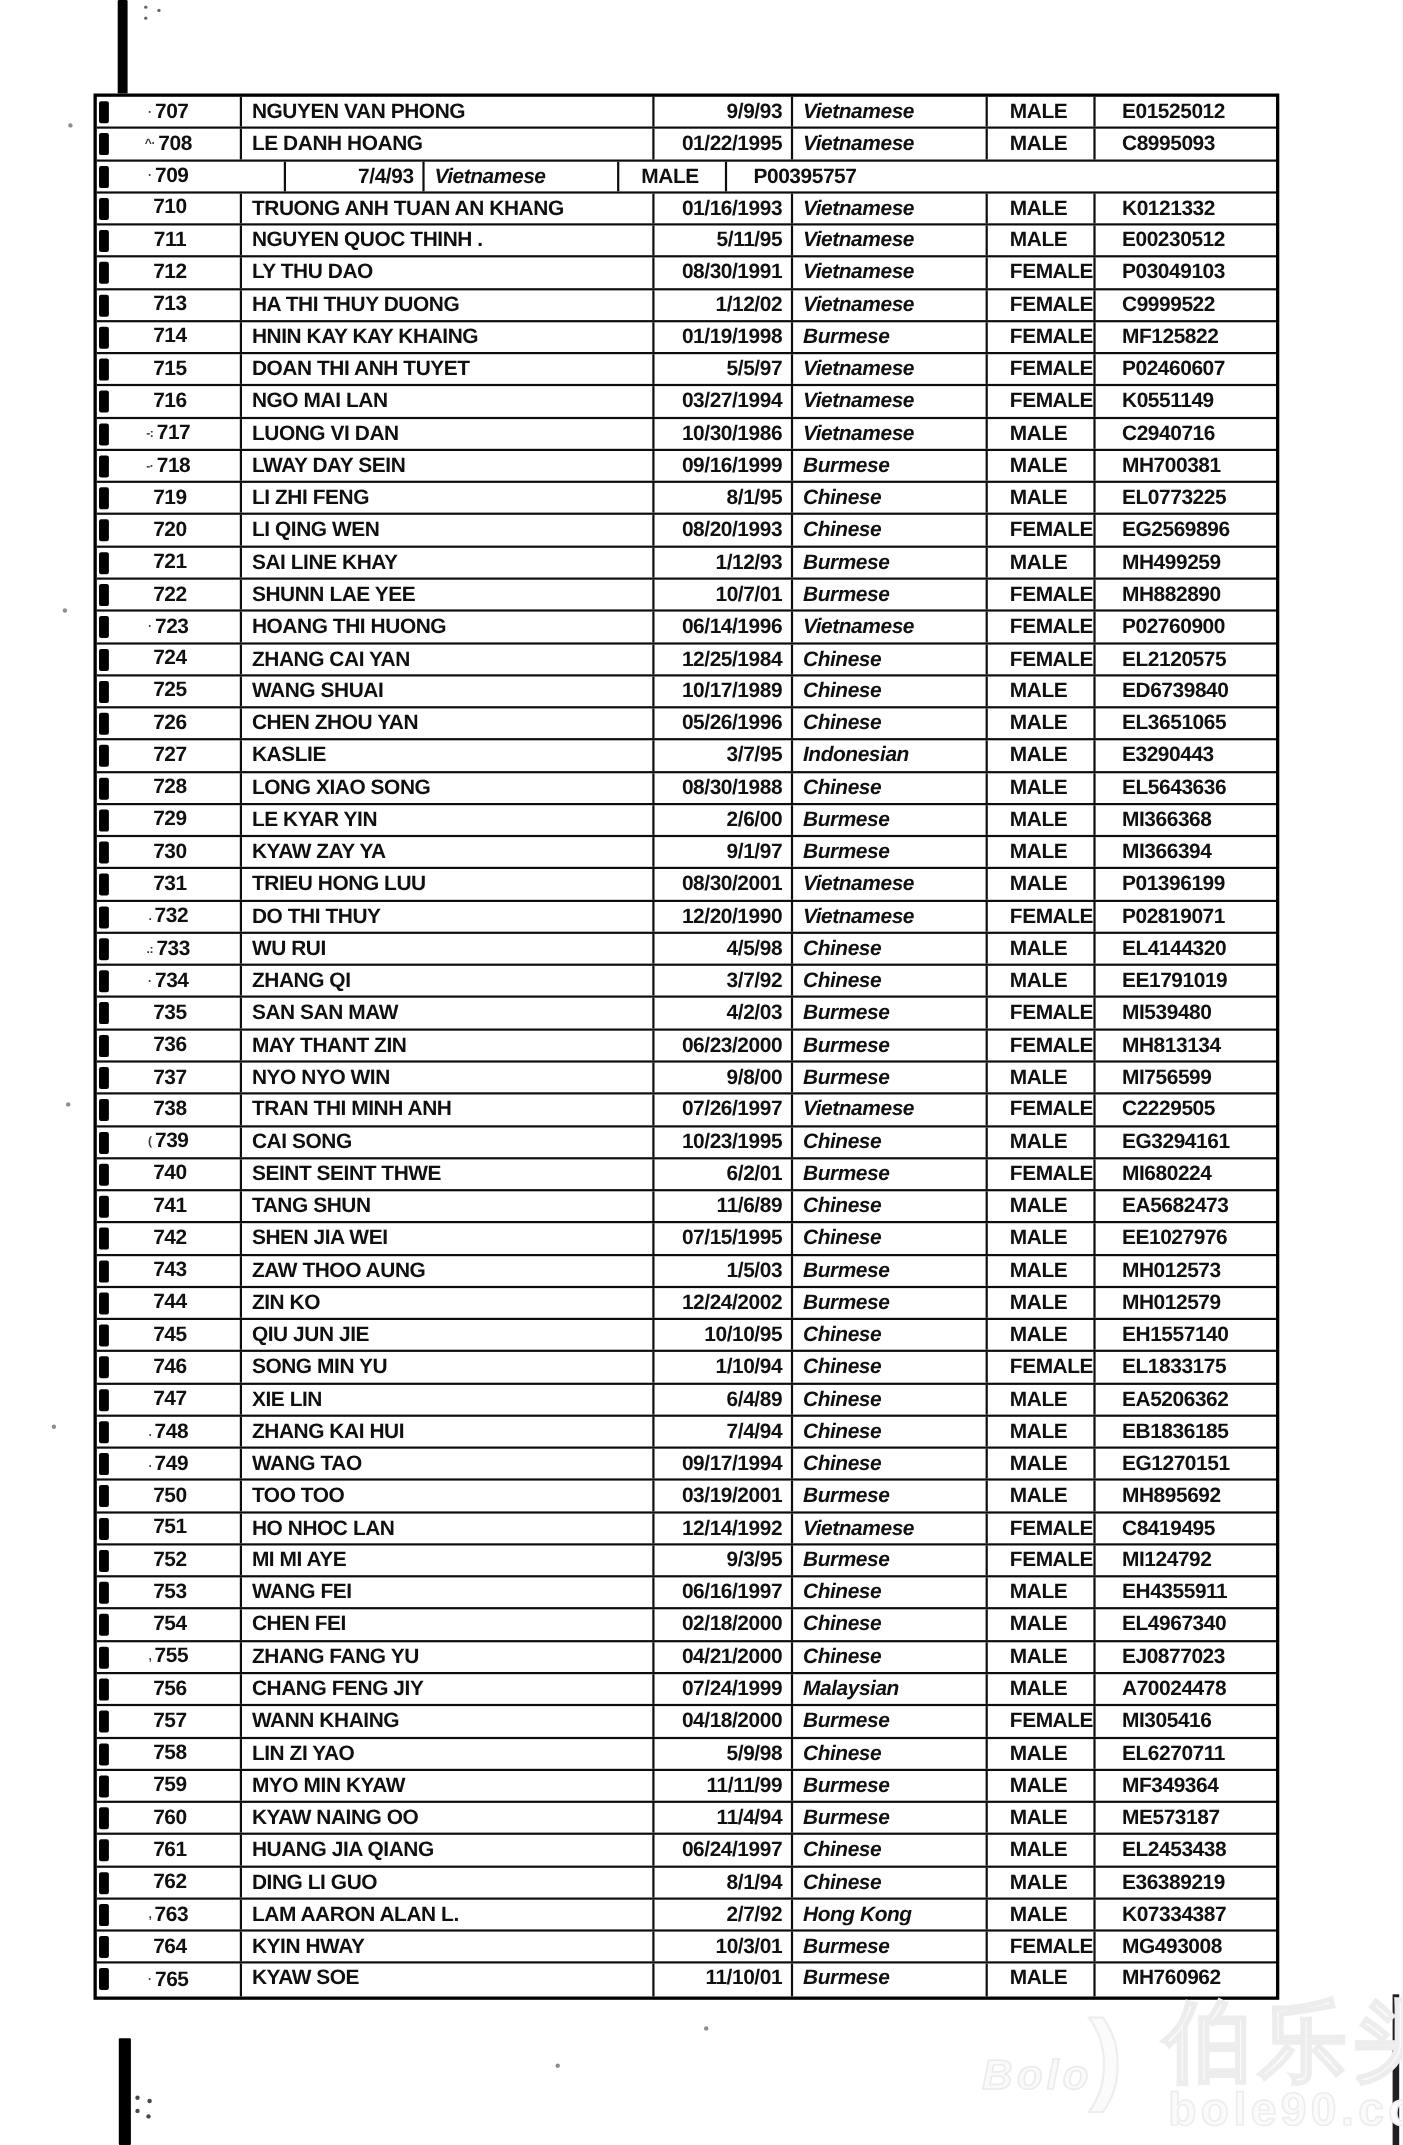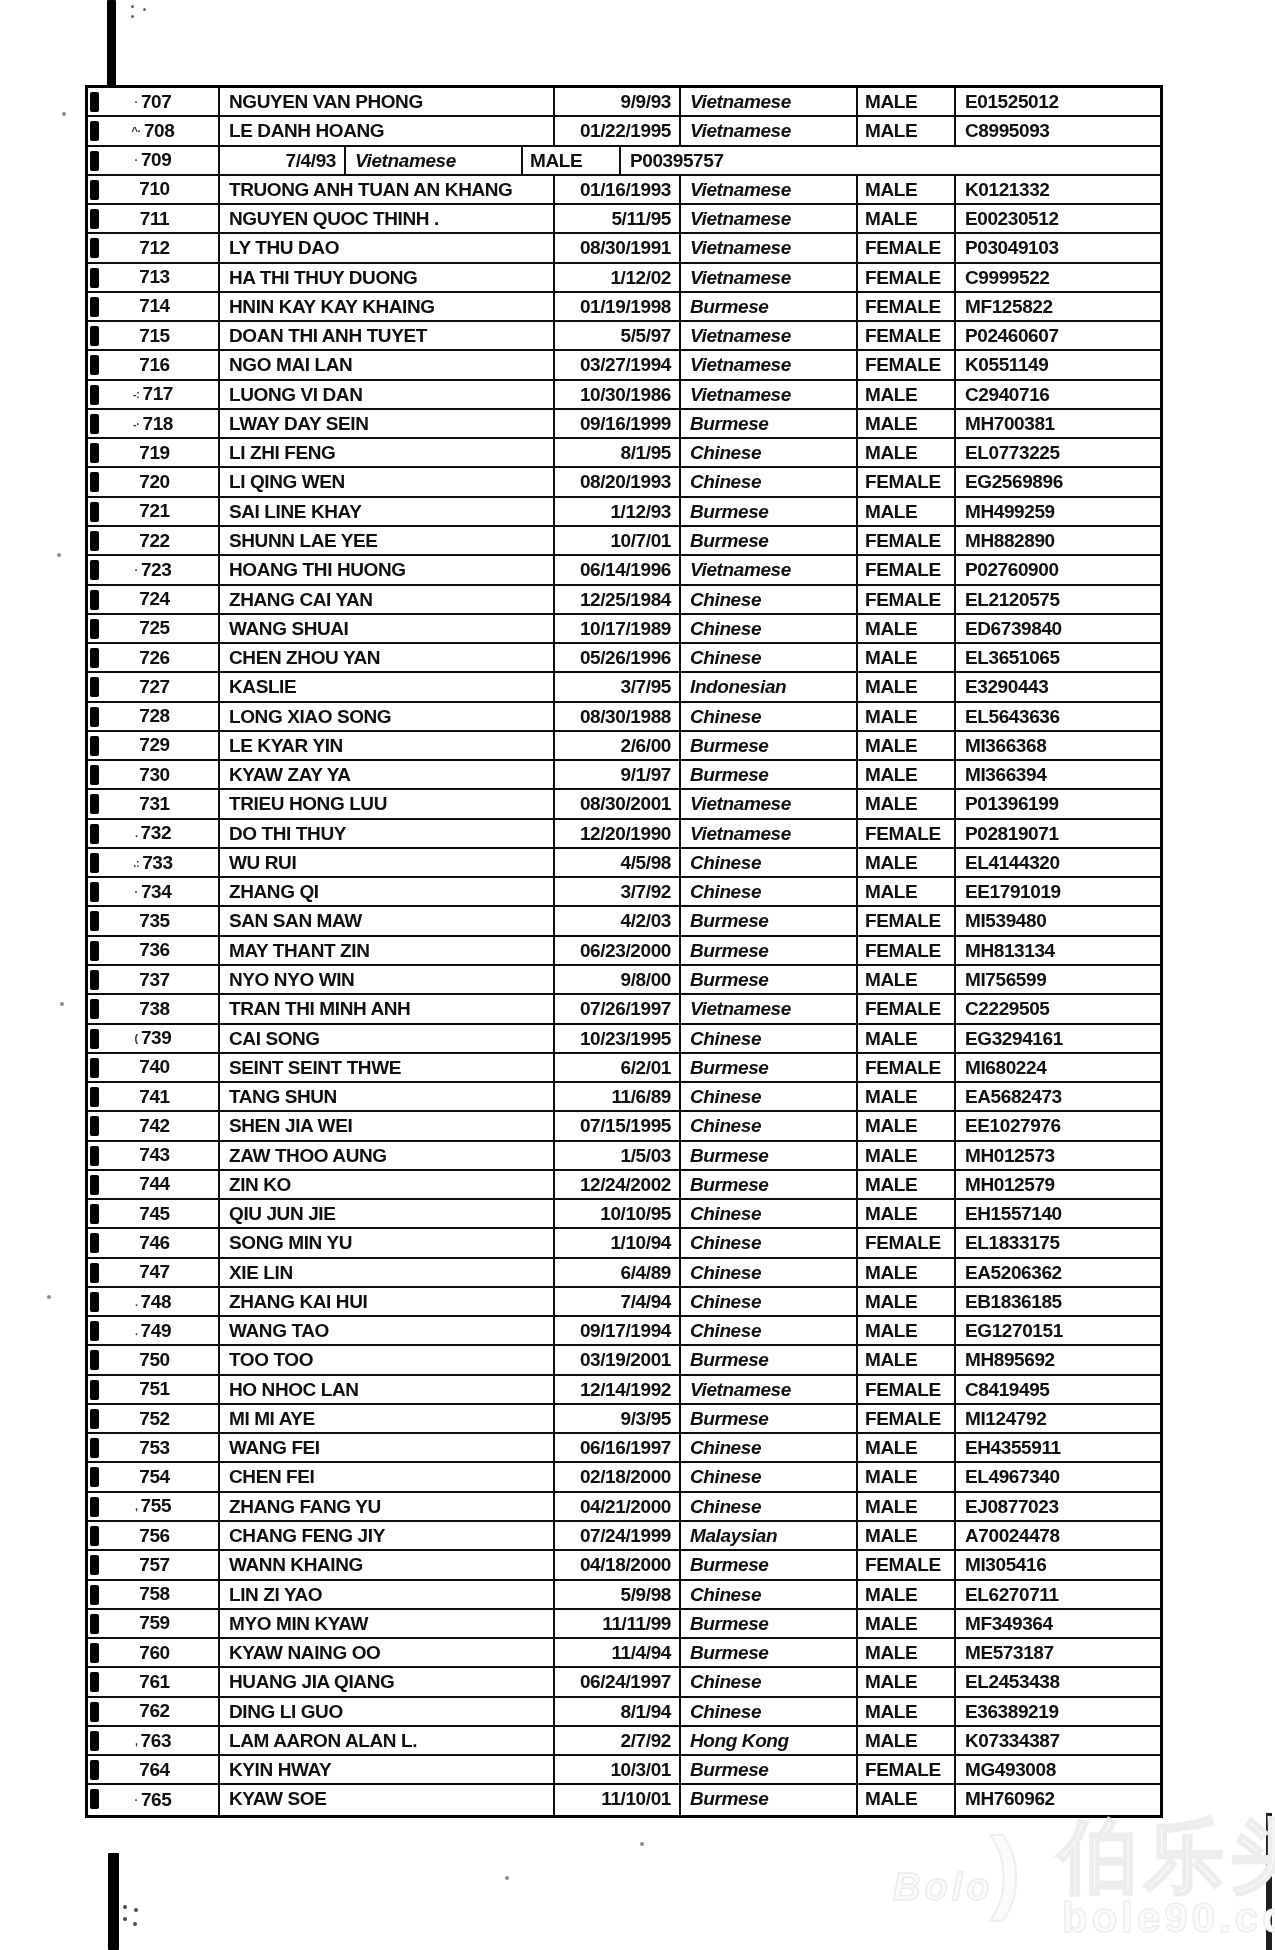--- a/index.html
+++ b/index.html
@@ -41,24 +41,24 @@
     letter-spacing:-0.4px;
     line-height:26px;
     white-space:nowrap;
     overflow:hidden;
     padding:1px 6px 0 6px;
   }
   .c-num{width:130px;border-left:none;position:relative;display:flex;align-items:center;justify-content:center;padding:0;}
   .c-num .blob{position:absolute;left:2px;top:4px;width:9px;height:20px;background:#000;border-radius:2px;}
   .c-num .pfx{font-size:11px;font-weight:bold;color:#333;margin-right:3px;}
   .c-name{width:335px;padding-left:9px;}
-  .c-dob{width:126px;text-align:right;padding-right:8px;}
+  .c-dob{width:126px;text-align:right;padding-right:8px;margin-left:40px;}
   .c-nat{width:177px;padding-left:9px;font-style:italic;}
-  .c-sex{width:98px;padding-left:7px;}
-  .c-id{flex:1;padding-left:9px;}
+  .c-sex{width:98px;padding-left:20px;}
+  .c-id{flex:1;padding-left:24px;}
   
   .wm{position:absolute;pointer-events:none;white-space:nowrap;}
   .wm-logo{left:893px;top:1866px;font-size:38px;font-style:italic;font-weight:bold;
     color:#fafafa;-webkit-text-stroke:1.5px #ebebeb;letter-spacing:4px;}
   .wm-paren{left:990px;top:1818px;font-size:92px;font-weight:bold;
     color:#fbfbfb;-webkit-text-stroke:2px #eeeeee;}
   .wm-cjk{left:1058px;top:1804px;font-size:80px;font-weight:bold;
     color:#fbfbfb;-webkit-text-stroke:2px #ededed;letter-spacing:6px;
     font-family:"DejaVu Sans",sans-serif;}
   .wm-site{left:1062px;top:1894px;font-size:42px;font-weight:bold;

